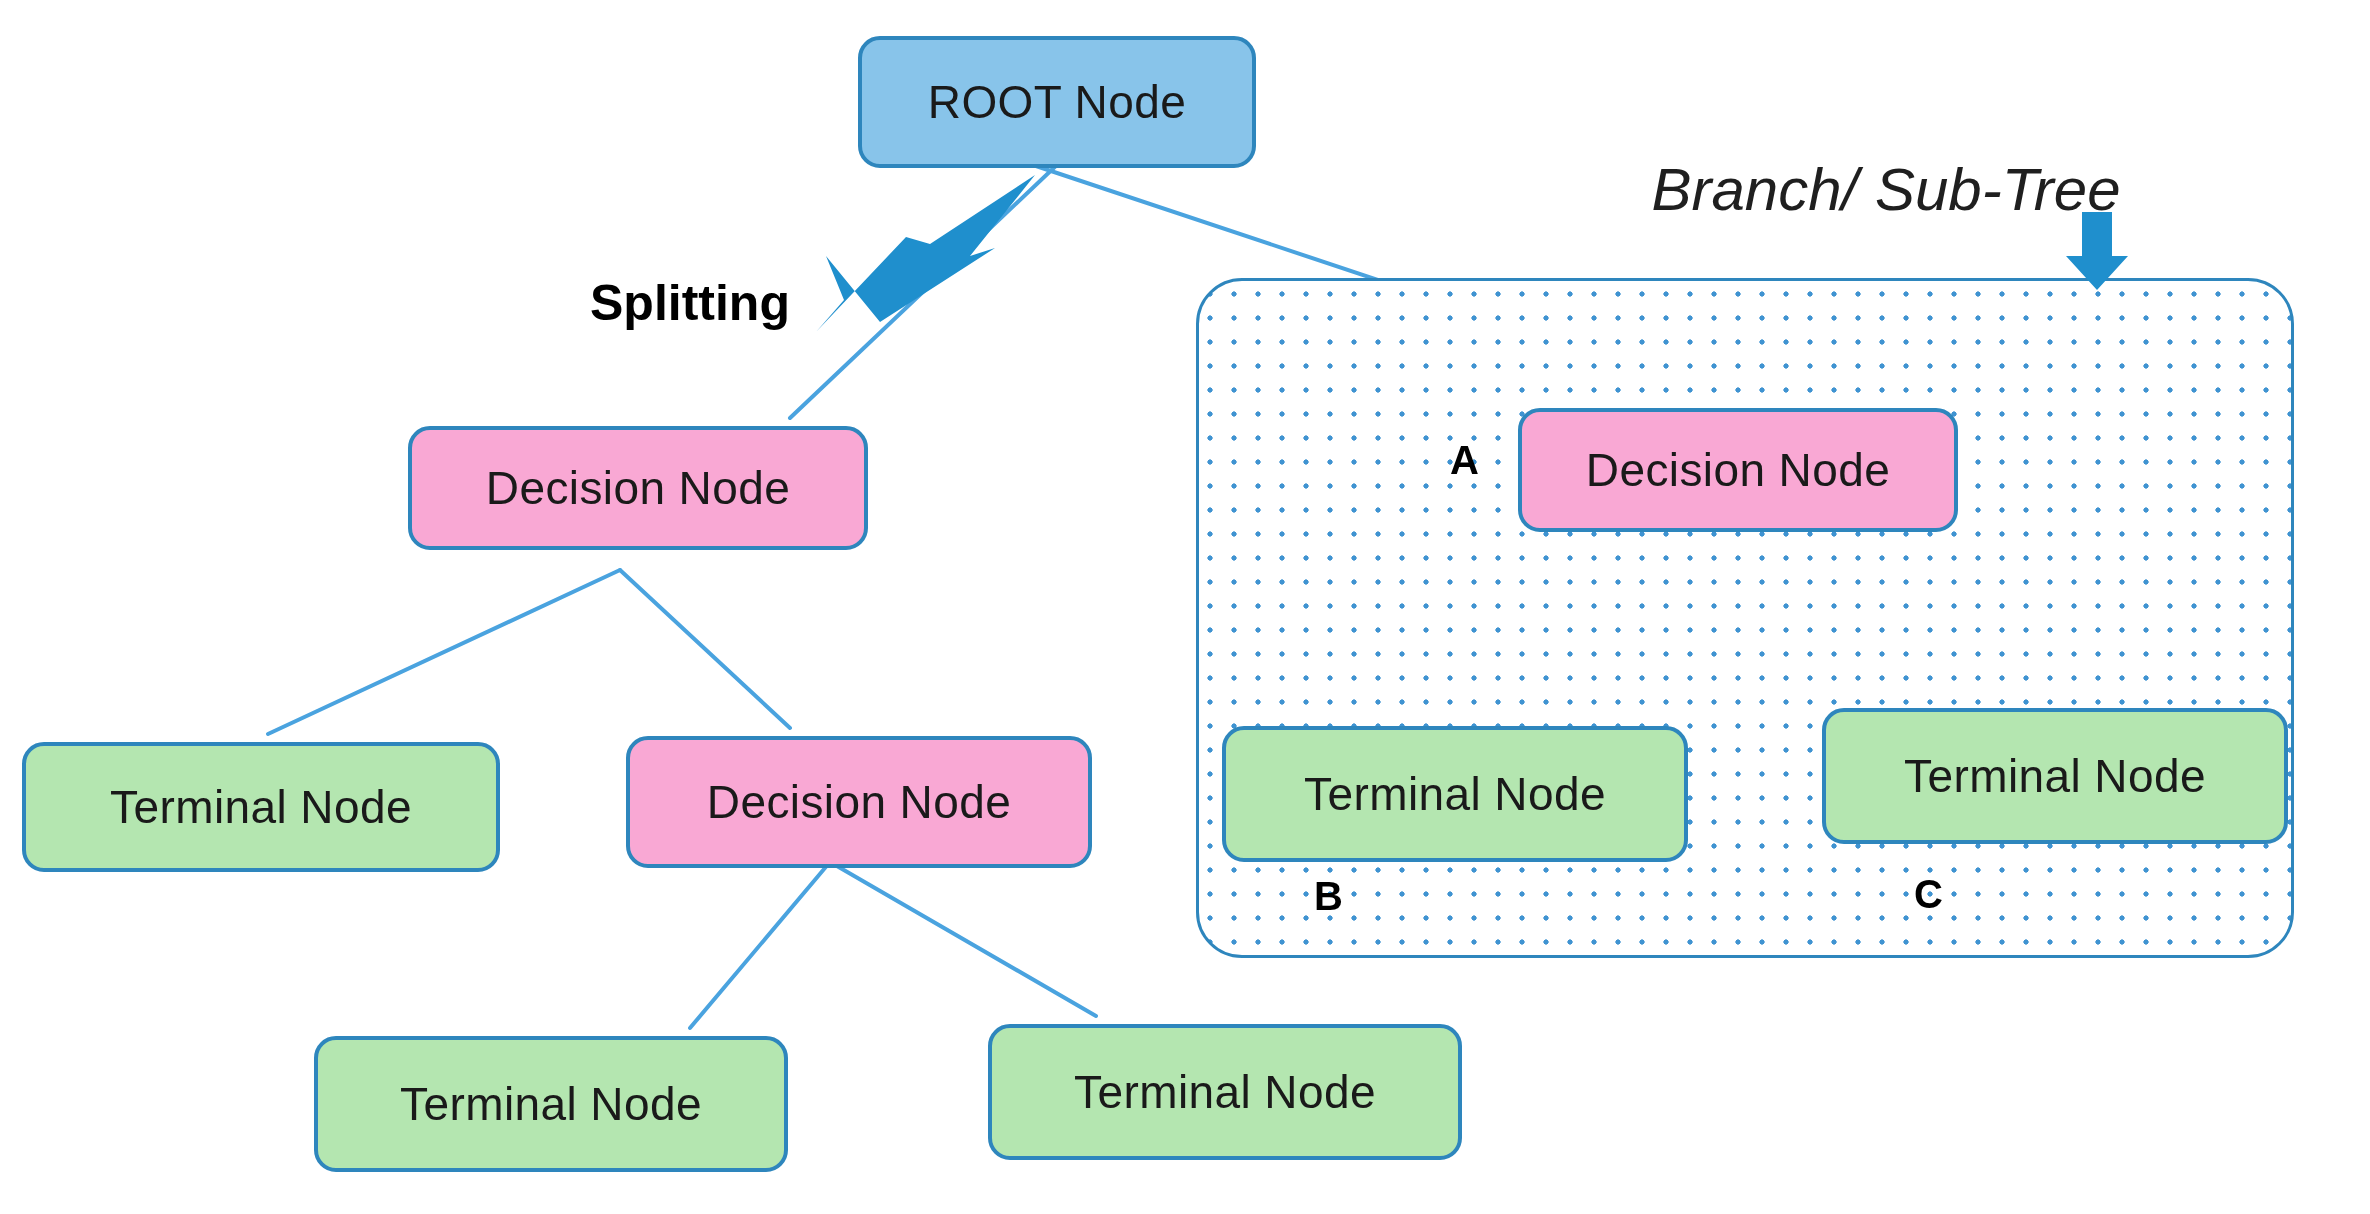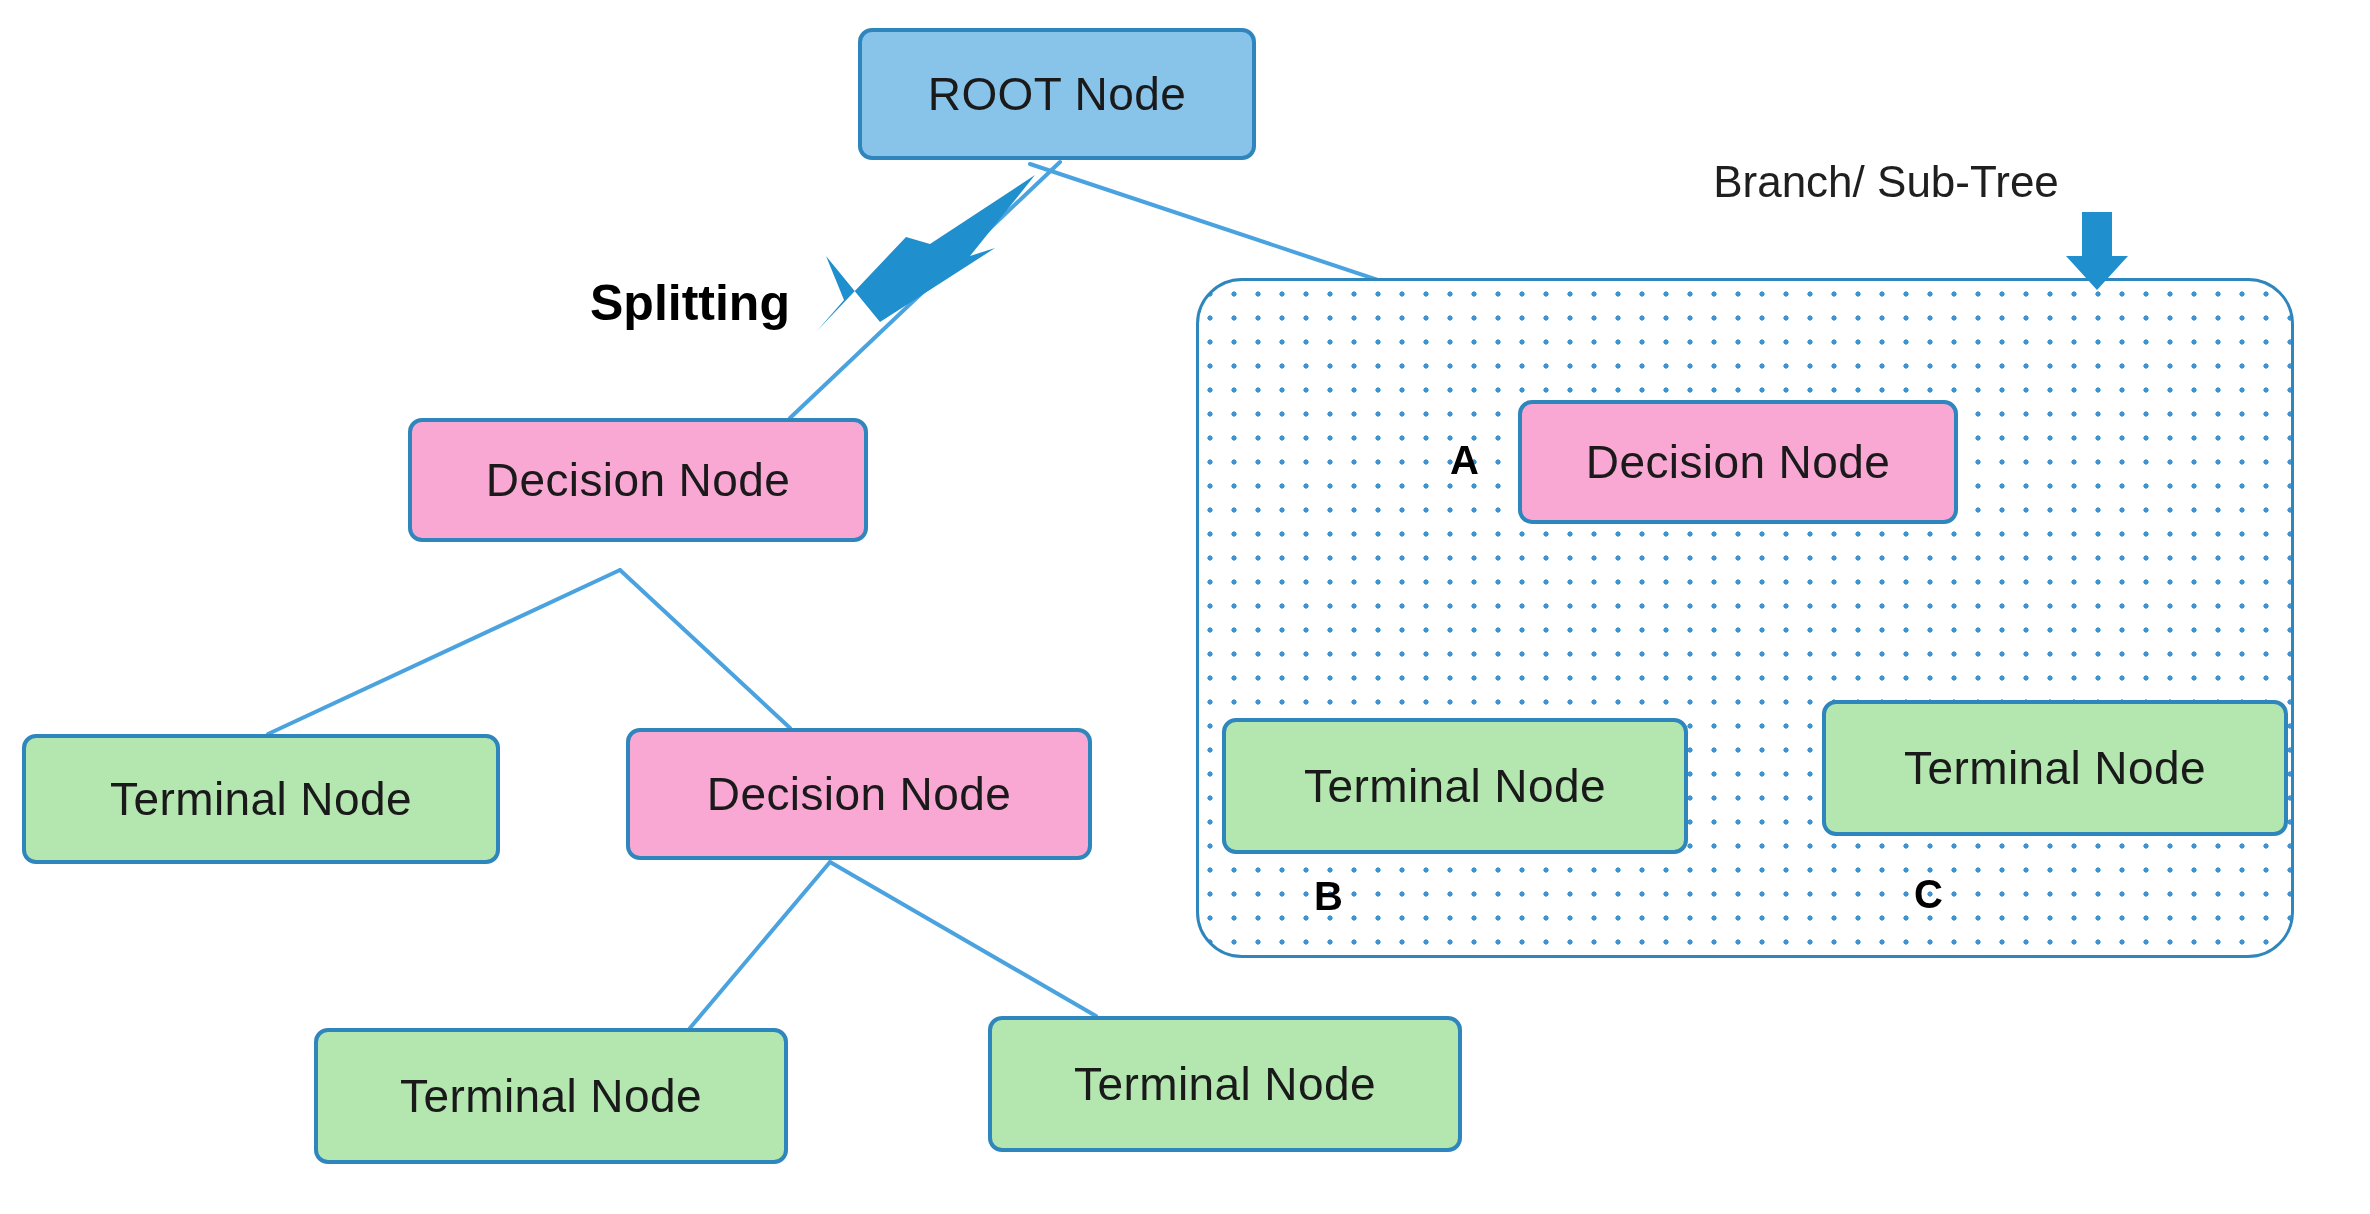--- a/index.html
+++ b/index.html
@@ -20,29 +20,30 @@
     left: 0;
     top: 0;
     width: 2370px;
     height: 1214px;
     pointer-events: none;
   }
   .node {
     position: absolute;
     box-sizing: border-box;
     border: 4px solid #2e86bd;
-    border-radius: 14px;
+    border-radius: 22px;
     display: flex;
     align-items: center;
     justify-content: center;
     text-align: right;
     color: #1a1a1a;
     font-size: 46px;
     letter-spacing: 0.4px;
     z-index: 4;
+    margin-top: 8px;
   }
   .node-root   { background: #88c4ea; }
   .node-decision { background: #f9a8d4; }
   .node-terminal { background: #b4e6b0; }
 
   .subtree-box {
     position: absolute;
     box-sizing: border-box;
     border: 3px solid #2e86bd;
     border-radius: 46px;
@@ -66,22 +67,23 @@
     z-index: 5;
     line-height: 1;
     white-space: nowrap;
   }
   .caption-splitting {
     font-size: 50px;
     font-weight: bold;
     color: #000000;
   }
   .caption-branch {
-    font-size: 44px;
+    font-size: 60px;
     font-weight: normal;
+    font-style: italic;
   }
   .arrow-layer {
     position: absolute;
     left: 0; top: 0;
     width: 2370px; height: 1214px;
     z-index: 6;
     pointer-events: none;
   }
 </style>
 </head>

